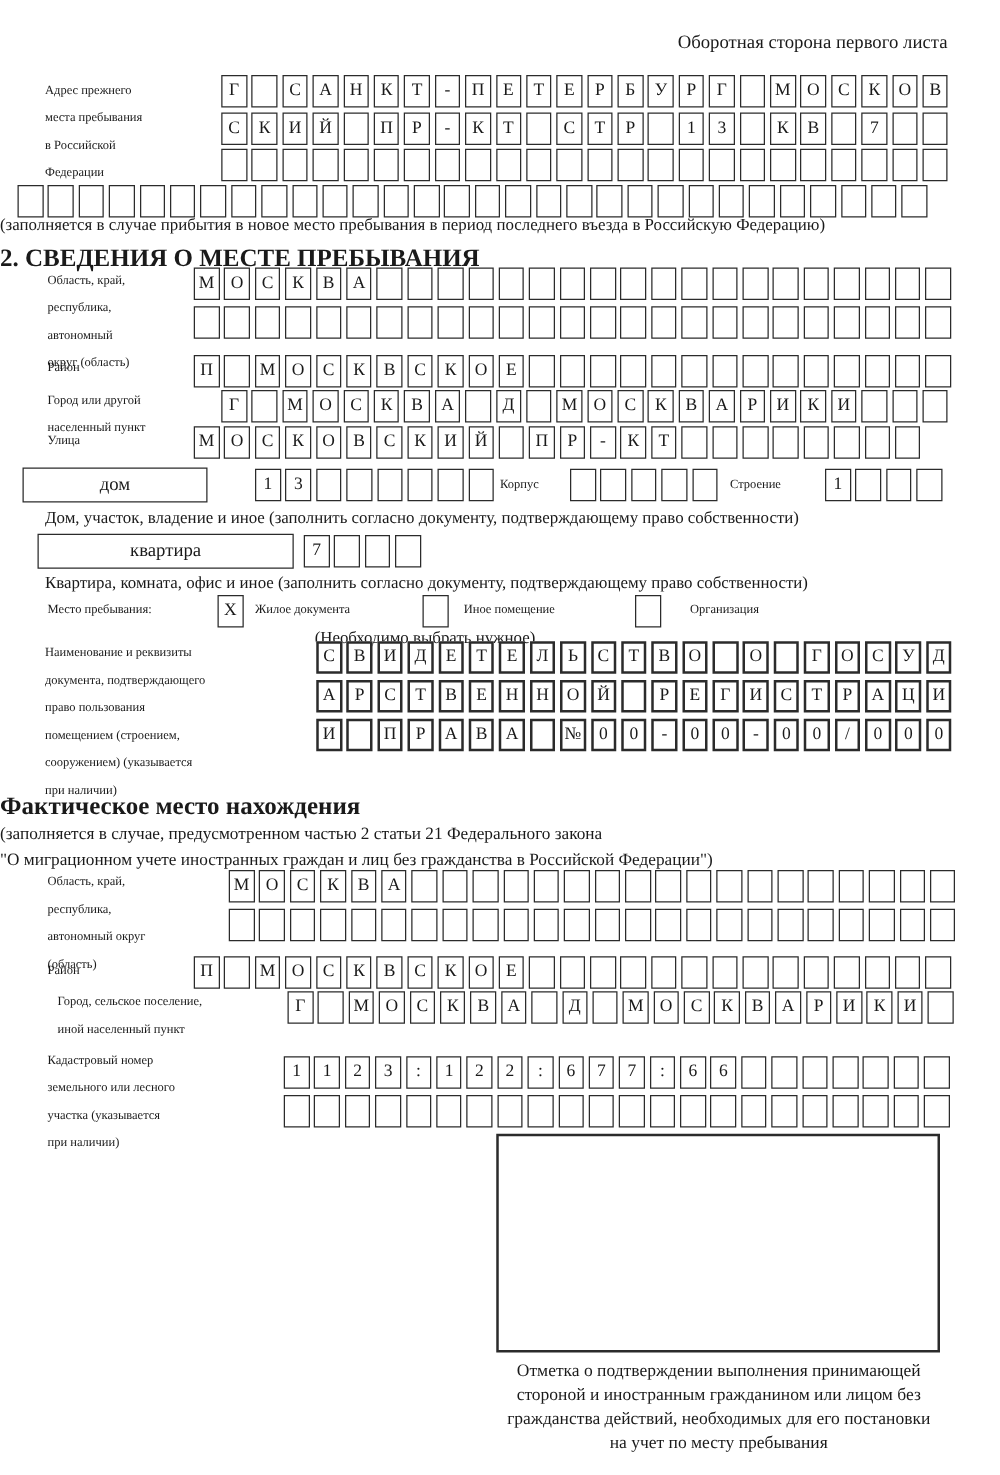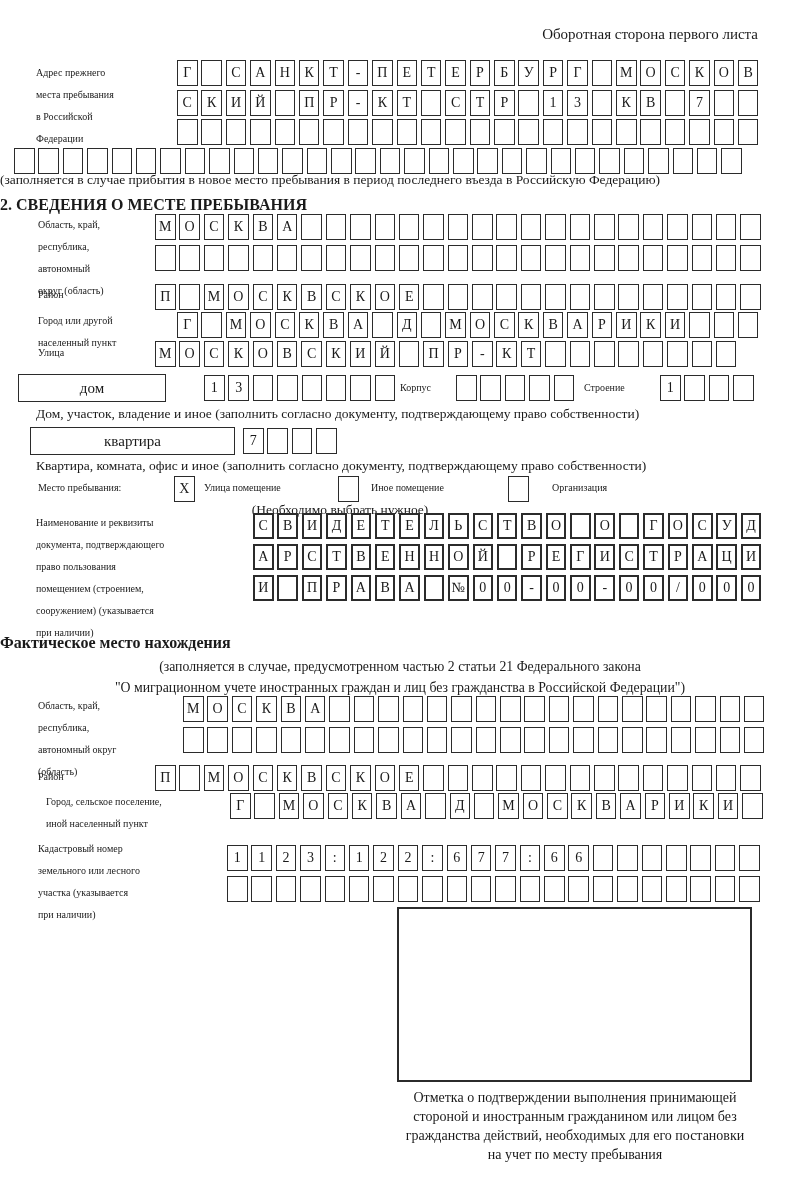--- a/index.html
+++ b/index.html
@@ -2,32 +2,32 @@
 <html><head>
 <meta charset="utf-8">
 <style>
   html,body{margin:0;padding:0;background:#fff;}
   .page{position:relative;width:800px;height:1180px;background:#fff;
         font-family:"Liberation Serif", serif;color:#1a1a1a;overflow:hidden;}
   .abs{position:absolute;}
   .label{font-size:10px;line-height:22px;white-space:nowrap;}
   .caption{font-size:13.5px;white-space:nowrap;}
   .centerline{left:0;width:800px;}
-  .title{font-size:16px;font-weight:bold;}
+  .title{font-size:20px;font-weight:bold;}
   .note-right{left:400px;width:358px;top:26px;text-align:right;font-size:15px;}
   .cells{display:flex;gap:3.9px;}
   .cell{box-sizing:border-box;flex:0 0 20.5px;width:20.5px;height:26px;
         border:1.7px solid #2b2b2b;display:flex;align-items:center;justify-content:center;
         font-size:14px;background:#fff;}
   .cells.bold .cell{border-width:2.5px;}
   .widebox{box-sizing:border-box;border:1.7px solid #2b2b2b;height:28px;
         display:flex;align-items:center;justify-content:center;font-size:15px;background:#fff;}
   .stamp{box-sizing:border-box;border:2.5px solid #2b2b2b;background:#fff;}
   .stampcap{font-size:14px;line-height:19px;text-align:center;white-space:nowrap;}
-  .notes{font-size:13.8px;line-height:21px;text-align:center;}
+  .notes{font-size:13.8px;line-height:21px;text-align:left;}
 </style>
 </head>
 <body>
 
 <div class="page">
 
   <div class="abs note-right">Оборотная сторона первого листа</div>
 
   <div class="abs label" style="left:36px;top:62px">
       <div>Адрес прежнего</div>
@@ -330,21 +330,21 @@
   <div class="abs cells" style="left:243px;top:428px">
       <span class="cell">7</span>
       <span class="cell"></span>
       <span class="cell"></span>
       <span class="cell"></span>
     </div>
   <div class="abs caption" style="left:36px;top:458px">Квартира, комната, офис и иное (заполнить согласно документу, подтверждающему право собственности)</div>
 
   <div class="abs label" style="left:38px;top:477px">Место пребывания:</div>
   <span class="abs cell" style="left:174px;top:476px">X</span>
-  <div class="abs label" style="left:204px;top:477px">Улица помещение</div>
+  <div class="abs label" style="left:204px;top:477px">Жилое документа</div>
   <span class="abs cell" style="left:338px;top:476px"></span>
   <div class="abs label" style="left:371px;top:477px">Иное помещение</div>
   <span class="abs cell" style="left:508px;top:476px"></span>
   <div class="abs label" style="left:552px;top:477px">Организация</div>
   <div class="abs caption" style="left:0;width:680px;top:502px;text-align:center">(Необходимо выбрать нужное)</div>
 
   <div class="abs label" style="left:36px;top:512px">
       <div>Наименование и реквизиты</div>
       <div>документа, подтверждающего</div>
       <div>право пользования</div>

